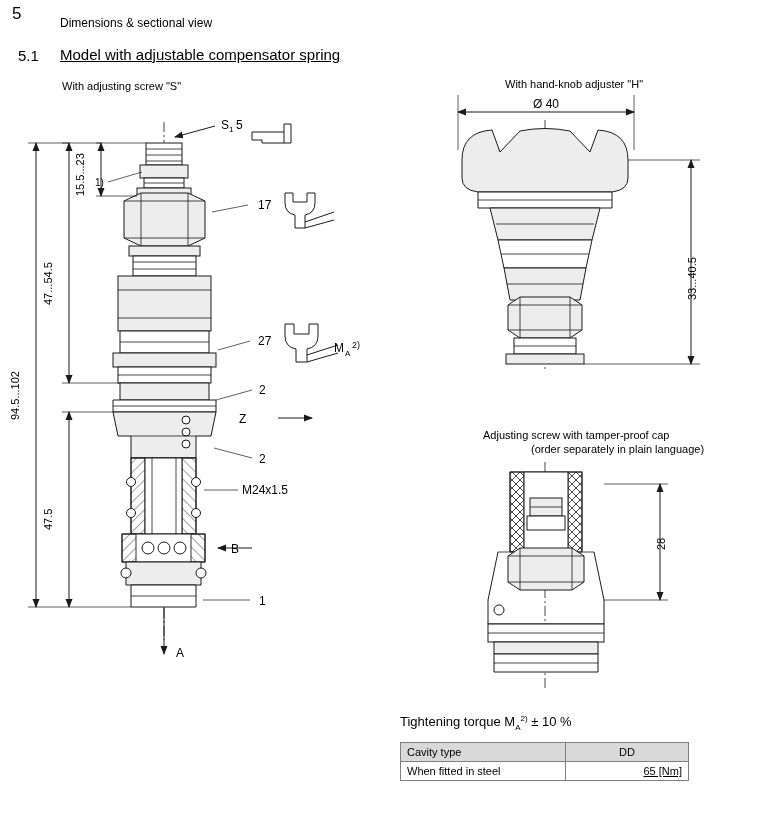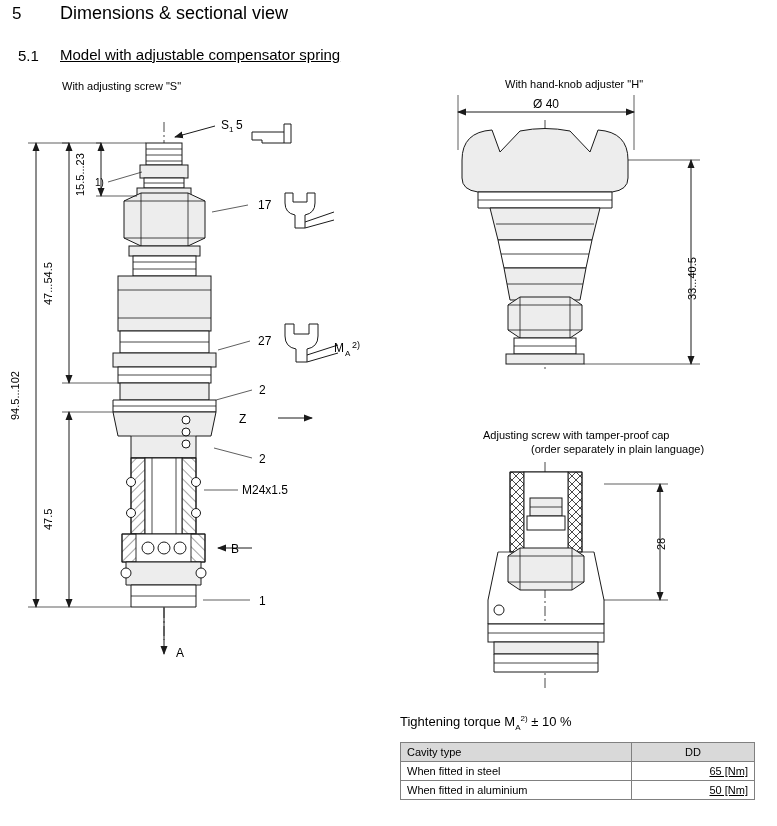--- a/index.html
+++ b/index.html
@@ -7,21 +7,21 @@
     width:777px;height:826px;
     background:#ffffff;
     font-family:"Liberation Sans", sans-serif;
     color:#000;
     position:relative;
     overflow:hidden;
   }
   .abs{position:absolute;}
   
   #h-num{left:12px;top:4px;font-size:17px;}
-  #h-title{left:60px;top:3px;font-size:18px;}
+  #h-title{left:60px;top:16px;font-size:12px;}
   #sh-num{left:18px;top:47px;font-size:15px;}
   #sh-title{left:60px;top:46px;font-size:15px;text-decoration:underline;}
 
   .caption{font-size:11px;}
   #cap-left{left:62px;top:80px;}
   #cap-right{left:505px;top:78px;}
   #cap-tp1{left:483px;top:429px;text-align:right;}
   #cap-tp2{left:487px;top:443px;margin-left:44px;}
 
   .lbl{font-size:12px;}
@@ -29,21 +29,21 @@
   svg{position:absolute;left:0;top:0;}
   .ln{stroke:#1a1a1a;stroke-width:1;fill:none;}
   .ln-thin{stroke:#1a1a1a;stroke-width:0.8;fill:none;}
   .ln-dash{stroke:#1a1a1a;stroke-width:0.8;fill:none;stroke-dasharray:10 3 2 3;}
   .ln-ext{stroke:#1a1a1a;stroke-width:0.7;fill:none;}
   .fillgray{fill:#ededed;stroke:#1a1a1a;stroke-width:1;}
   .fillwhite{fill:#ffffff;stroke:#1a1a1a;stroke-width:1;}
 
   
   #torque-title{left:400px;top:714px;font-size:13px;}
-  #torque-table{left:400px;top:742px;width:355px;border-collapse:collapse;font-size:11px;}
+  #torque-table{left:400px;top:742px;width:289px;border-collapse:collapse;font-size:11px;}
   #torque-table th,#torque-table td{border:1px solid #808080;padding:3px 6px;}
   #torque-table thead th{background:#d9d9d9;font-weight:normal;text-align:left;}
   #torque-table thead th.c{text-align:center;}
   #torque-table td.v{text-align:right;width:110px;text-decoration:underline;}
   .sub{font-size:8px;vertical-align:sub;}
   .sup{font-size:8px;vertical-align:super;}
 </style>
 </head>
 <body>
 
@@ -291,18 +291,14 @@
     <tr>
       <th>Cavity type</th>
       <th class="c">DD</th>
     </tr>
   </thead>
   <tbody>
     <tr>
       <td>When fitted in steel</td>
       <td class="v">65 [Nm]</td>
     </tr>
-    <tr>
-      <td>When fitted in aluminium</td>
-      <td class="v">50 [Nm]</td>
-    </tr>
   </tbody>
 </table>
 
 </body></html>

